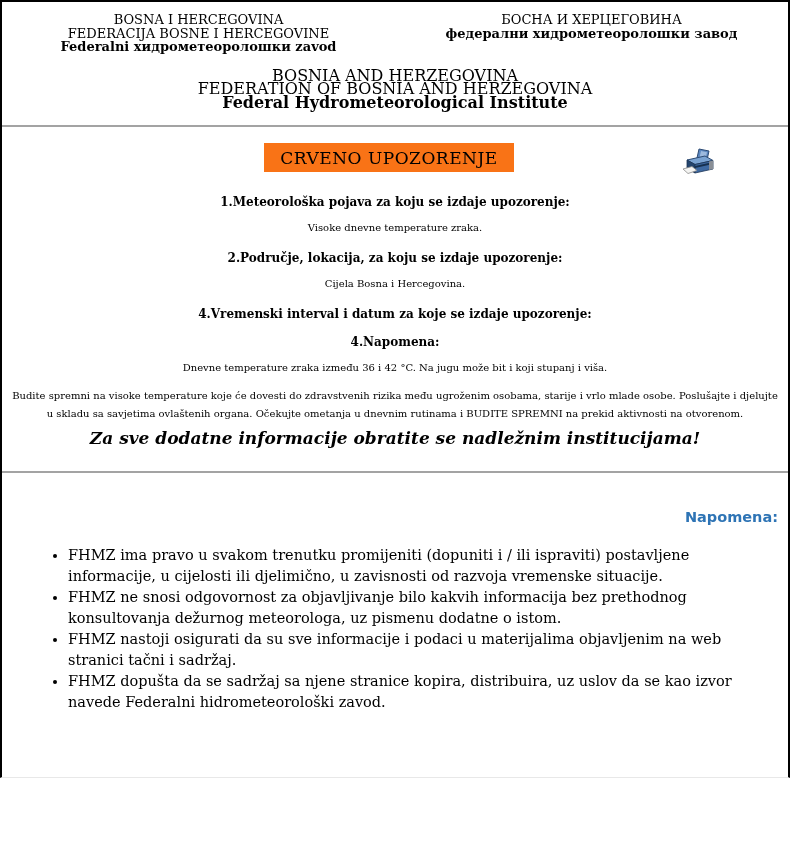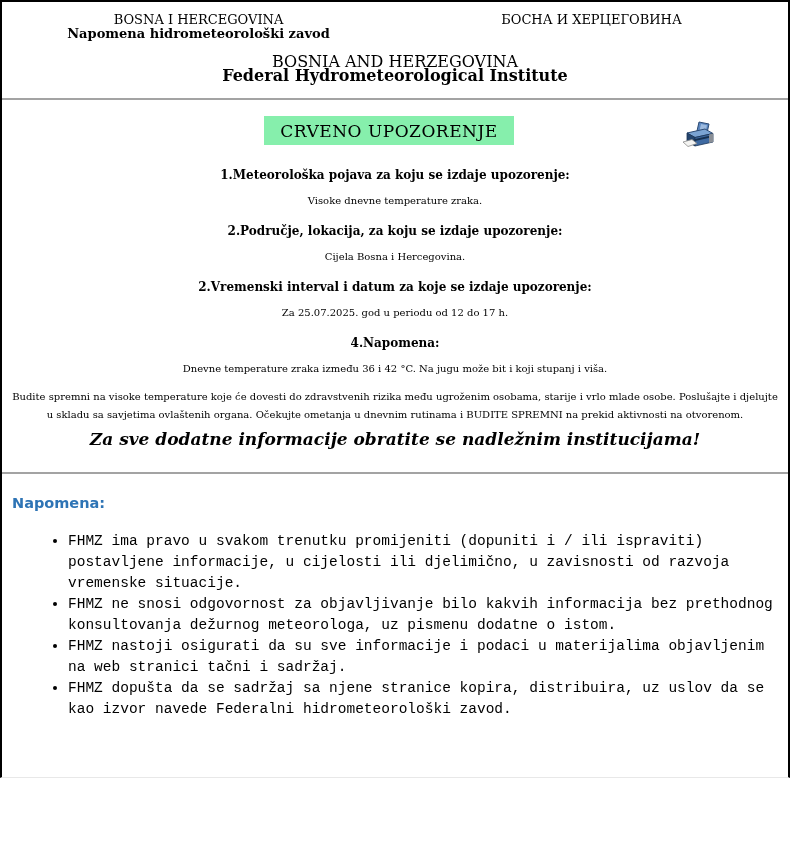--- a/index.html
+++ b/index.html
@@ -34,47 +34,50 @@
     color:#000;
   }
   .printer-btn { position:absolute; left:678px; top:2px; width:36px; height:36px; cursor:pointer; background:none; border:none; padding:0; }
   
   .section { text-align:center; }
   .section-heading { font-weight:bold; font-size:12px; margin:14px 0 0 0; }
   .section-body { font-size:10px; line-height:18px; margin:10px 6px 0 6px; }
   .cta { text-align:center; font-weight:bold; font-style:italic; font-size:17px; margin-top:5px; }
   
   .napomena { padding:0 10px; }
-  .napomena-title { font-family:"DejaVu Sans", sans-serif; font-weight:bold; font-size:14.5px; margin-top:21px; }
+  .napomena-title { font-family:"DejaVu Sans", sans-serif; font-weight:bold; font-size:14.5px; margin-top:36px;text-align:right; }
   .napomena-list { margin:20px 0 0 40px; padding-left:16px; font-size:14.5px; line-height:21px; max-width:705px; }
-  .napomena-list li { margin:0;font-family:Liberation Mono, monospace; }
+  .napomena-list li { margin:0; }
 </style>
 </head>
 <body>
 
 <div class="page">
 
   <div class="header-row">
     <div class="header-col">
       <span class="hdr-line">BOSNA I HERCEGOVINA</span>
-      <span class="hdr-line hdr-bold">Napomena hidrometeorološki zavod</span>
+      <span class="hdr-line">FEDERACIJA BOSNE I HERCEGOVINE</span>
+      <span class="hdr-line hdr-bold">Federalni хидрометеоролошки zavod</span>
     </div>
     <div class="header-col">
       <span class="hdr-line">БОСНА И ХЕРЦЕГОВИНА</span>
+      <span class="hdr-line hdr-bold">федерални хидрометеоролошки завод</span>
     </div>
   </div>
   <div class="header-english">
     <span class="hdr-line">BOSNIA AND HERZEGOVINA</span>
+    <span class="hdr-line">FEDERATION OF BOSNIA AND HERZEGOVINA</span>
     <span class="hdr-line hdr-bold">Federal Hydrometeorological Institute</span>
   </div>
 
   <hr class="divider divider-1">
 
   <div class="banner-row">
-    <div class="banner" style="background: #86efac;">CRVENO UPOZORENJE</div>
+    <div class="banner" style="background: #f97316;">CRVENO UPOZORENJE</div>
     <button class="printer-btn" title="">
       <svg width="36" height="36" viewBox="0 0 36 36">
 
         <polygon points="19,4 29,6 27,15 17,13" fill="#5b87c0" stroke="#2c4a73" stroke-width="1"></polygon>
         <polygon points="21,6 27,7.3 25.7,13 19.7,11.8" fill="#9dbade"></polygon>
 
         <polygon points="7,15 25,11 33,15.5 15,19.5" fill="#7aa3d2" stroke="#2c4a73" stroke-width="1"></polygon>
 
         <polygon points="7,15 15,19.5 15,28 7,23.5" fill="#24456e" stroke="#1a3354" stroke-width="0.8"></polygon>
 
@@ -93,22 +96,21 @@
     <div class="section-heading">1.Meteorološka pojava za koju se izdaje upozorenje:</div>
     <div class="section-body">Visoke dnevne temperature zraka.</div>
   </div>
 
   <div class="section">
     <div class="section-heading">2.Područje, lokacija, za koju se izdaje upozorenje:</div>
     <div class="section-body">Cijela Bosna i Hercegovina.</div>
   </div>
 
   <div class="section">
-    <div class="section-heading">2.Vremenski interval i datum za koje se izdaje upozorenje:</div>
-    <div class="section-body">Za 25.07.2025. god u periodu od 12 do 17 h.</div>
+    <div class="section-heading">4.Vremenski interval i datum za koje se izdaje upozorenje:</div>
   </div>
 
   <div class="section">
     <div class="section-heading">4.Napomena:</div>
     <div class="section-body">Dnevne temperature zraka između 36 i 42 °C. Na jugu može bit i koji stupanj i viša.</div>
   </div>
 
   <div class="section">
     <div class="section-body">Budite spremni na visoke temperature koje će dovesti do zdravstvenih rizika među ugroženim osobama, starije i vrlo mlade osobe. Poslušajte i djelujte u skladu sa savjetima ovlaštenih organa. Očekujte ometanja u dnevnim rutinama i BUDITE SPREMNI na prekid aktivnosti na otvorenom.</div>
   </div>

